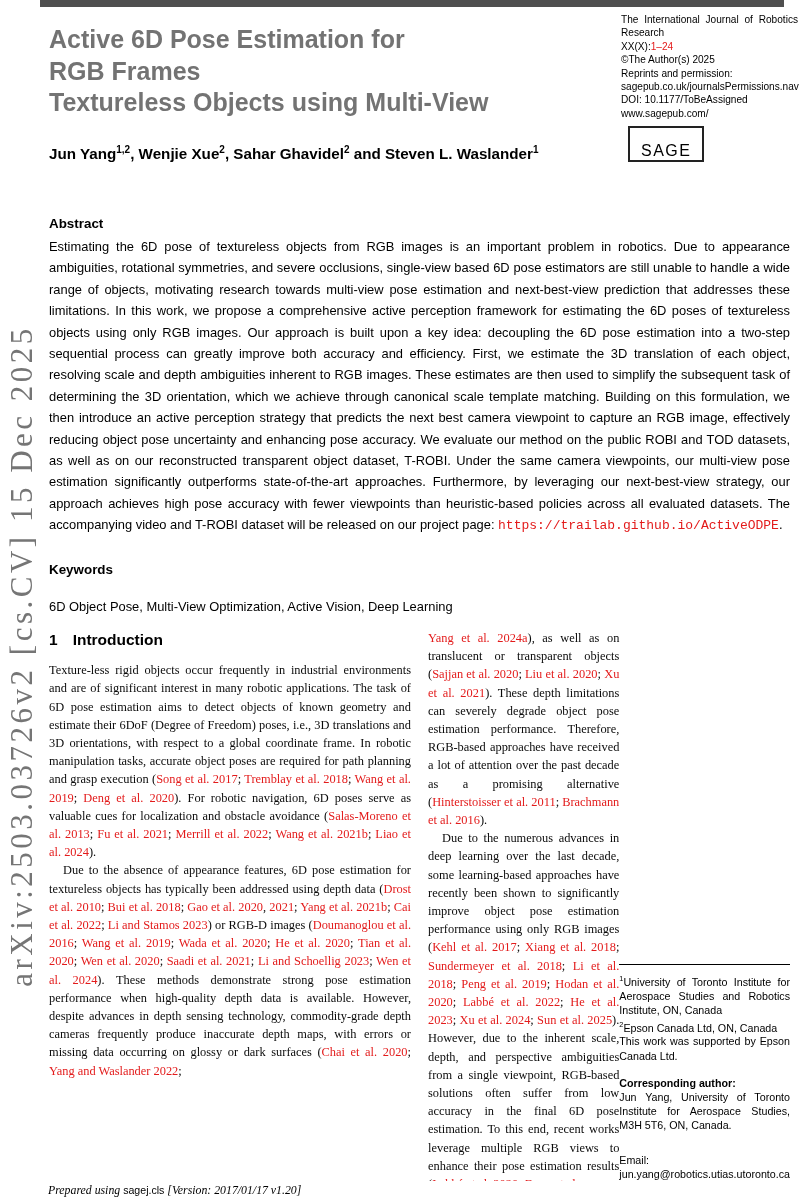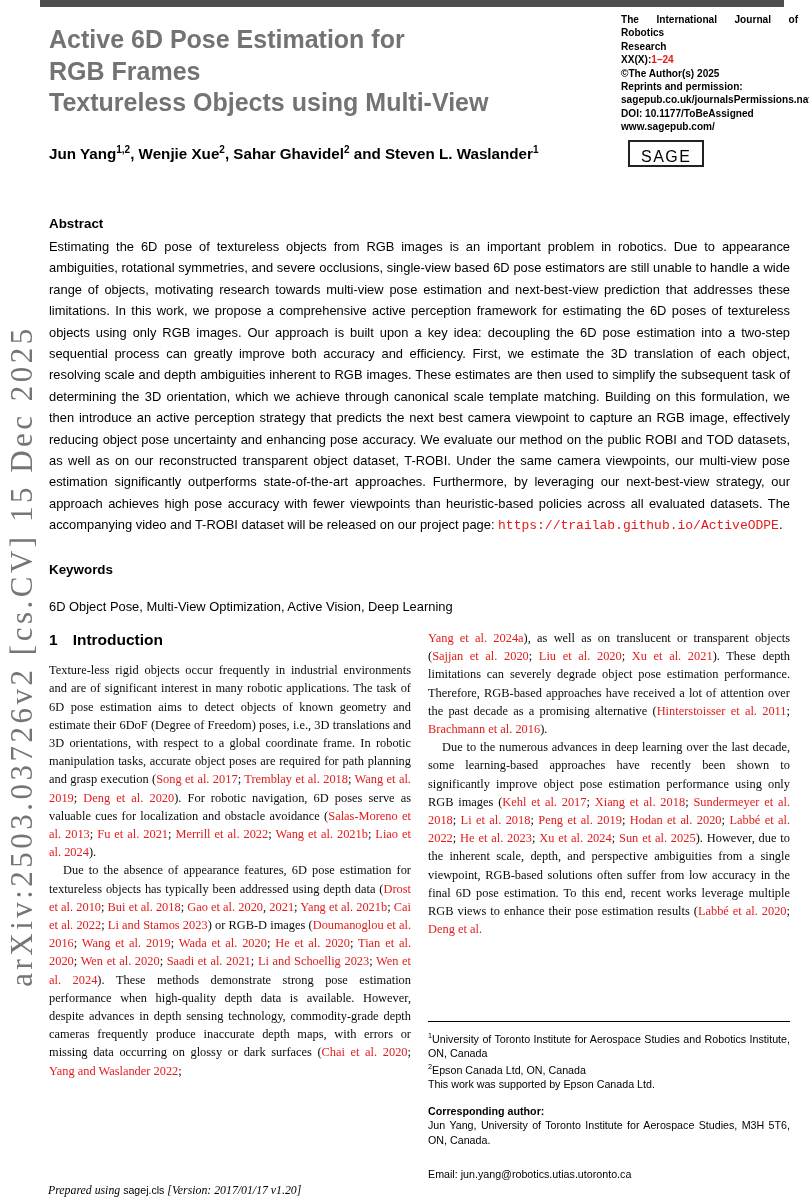--- a/index.html
+++ b/index.html
@@ -7,43 +7,43 @@
           font-family:"Liberation Serif", serif; color:#111; }
 
   .topbar { position:absolute; left:40px; top:0; width:744px; height:7px; background:#4f4f4f; }
 
   .arxiv-label { position:absolute; top:656px; left:22px; transform:translate(-50%,-50%) rotate(-90deg);
                  white-space:nowrap; font-size:31px; letter-spacing:3.5px; color:#757575;
                  font-family:"Liberation Serif", serif; }
 
   .masthead { position:absolute; left:621px; top:13px; width:177px;
               font-family:"Liberation Sans", sans-serif; font-size:10.1px; line-height:13.4px; color:#000; }
-  .masthead .line { white-space:nowrap;font-weight:bold; }
+  .masthead .line { white-space:nowrap; }
   .masthead .just { white-space:normal; text-align:justify; text-align-last:justify; }
-  .sage-box { display:inline-block; margin:6px 0 0 7px; border:2px solid #222; padding:8px 11px 2px 11px;
+  .sage-box { display:inline-block; margin:6px 0 0 7px; border:2px solid #222; padding:16px 11px 2px 11px;
               font-size:16px; letter-spacing:1.5px; color:#000; }
 
   .title { position:absolute; left:49px; top:24px; width:580px;
            font-family:"Liberation Sans", sans-serif; font-weight:bold; font-size:25px; line-height:31.5px; color:#737373; }
 
   .authors { position:absolute; left:49px; top:144px; width:700px;
              font-family:"Liberation Sans", sans-serif; font-weight:bold; font-size:15.2px; color:#000; }
   .authors sup { font-size:10px; }
 
   .abstract { position:absolute; left:49px; top:216px; width:741px; font-family:"Liberation Sans", sans-serif; }
   .block-heading { font-size:13.4px; font-weight:bold; margin:0 0 5px 0; color:#000; }
   .abstract-body { font-size:12.9px; line-height:21.4px; text-align:justify; color:#000; }
 
   .keywords { position:absolute; left:49px; top:562px; width:741px; font-family:"Liberation Sans", sans-serif; }
   .keywords-body { font-size:12.9px; margin-top:22px; color:#000; }
 
   .main { position:absolute; left:49px; top:629px; width:741px; height:552px;
           display:flex; gap:17px; overflow:hidden; }
   .col { width:362px; font-size:12.4px; line-height:18.2px; color:#0a0a0a; }
-  .col-right { display:flex; flex-direction:column; }
+  .col-right { display:flex; flex-direction:row; }
   .section-heading { font-family:"Liberation Sans", sans-serif; font-weight:bold; font-size:15.5px;
                      margin:2px 0 12px 0; color:#000; }
   .section-heading .num { margin-right:15px; }
   .para { margin:0; text-align:justify; }
   .para.indent { text-indent:14px; }
   .s-red { color:#e31b1b; }
   .s-link { color:#e31b1b; font-family:"Liberation Mono", monospace; font-size:13px;margin-top:10px; }
 
   .footnotes { margin-top:auto; font-family:"Liberation Sans", sans-serif; font-size:10.7px;
                line-height:14.2px; text-align:justify; color:#000; }

